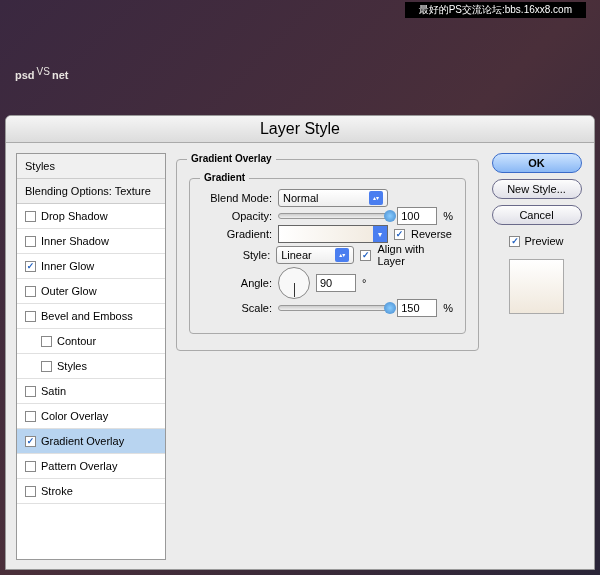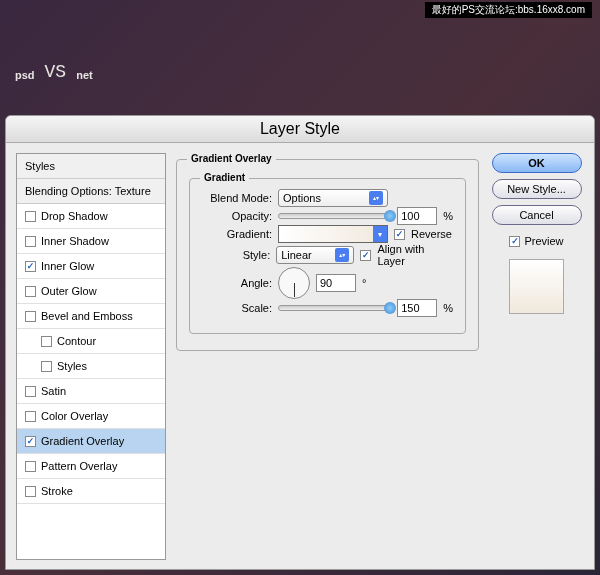--- a/index.html
+++ b/index.html
@@ -1,19 +1,19 @@
 <!DOCTYPE html>
 <html><head>
 <meta charset="utf-8">
 <style>
 * { box-sizing: border-box; margin: 0; padding: 0; font-family: "Lucida Grande", Arial, sans-serif; font-size: 11px; }
 body { width: 600px; height: 575px; background: linear-gradient(135deg, #3a2840 0%, #4a2f3a 50%, #2a2538 100%); position: relative; }
-.banner { position: absolute; top: 2px; right: 8px; background: #000; color: #fff; font-size: 10px; padding: 1px 7px; }
+.banner { position: absolute; top: 2px; right: 14px; background: #000; color: #fff; font-size: 10px; padding: 1px 14px; }
 .logo { position: absolute; top: 50px; left: 15px; color: #e8e4e0; font-family: Georgia, serif; font-size: 32px; font-weight: bold; }
-.logo .vs { font-size: 18px; font-weight: normal; margin: 0 10px; vertical-align: middle; font-family: Liberation Mono, monospace; }
+.logo .vs { font-size: 10px; font-weight: normal; margin: 0 2px; vertical-align: middle; }
 .dialog { position: absolute; top: 115px; left: 5px; right: 5px; bottom: 5px; background: #ececec; border: 1px solid #999; border-radius: 6px 6px 0 0; overflow: hidden; }
 .titlebar { text-align: center; padding: 4px; background: linear-gradient(#f5f5f5, #dcdcdc); border-bottom: 1px solid #aaa; font-size: 16px; }
 .content { display: flex; padding: 10px; gap: 10px; height: calc(100% - 26px); }
 .sidebar { width: 150px; border: 1px solid #999; background: #fff; }
 .sidebar-header { padding: 6px 8px; background: #f0f0f0; border-bottom: 1px solid #ccc; }
 .sidebar-item { padding: 6px 8px; border-bottom: 1px solid #e0e0e0; display: flex; align-items: center; gap: 5px; cursor: pointer; }
 .sidebar-item.indent { padding-left: 24px; }
 .sidebar-item.selected { background: #b8d4f0; }
 .cb { width: 11px; height: 11px; border: 1px solid #888; background: #fff; display: inline-flex; align-items: center; justify-content: center; font-size: 9px; color: #2060c0; flex-shrink: 0; }
 .cb.checked::before { content: "✓"; font-weight: bold; }
@@ -108,21 +108,21 @@
 
     <div class="main">
       <div class="fieldset">
         <div class="legend">Gradient Overlay</div>
         <div class="fieldset inner">
           <div class="legend">Gradient</div>
 
           <div class="row">
             <span class="lbl">Blend Mode:</span>
             <div class="select" style="width:110px">
-              <span>Options</span>
+              <span>Normal</span>
               <span class="arrow">▴▾</span>
             </div>
           </div>
 
           <div class="row">
             <span class="lbl">Opacity:</span>
             <div class="slider">
                 <div class="thumb" style="left:100%"></div>
               </div>
             <input class="numbox" value="100" style="">

